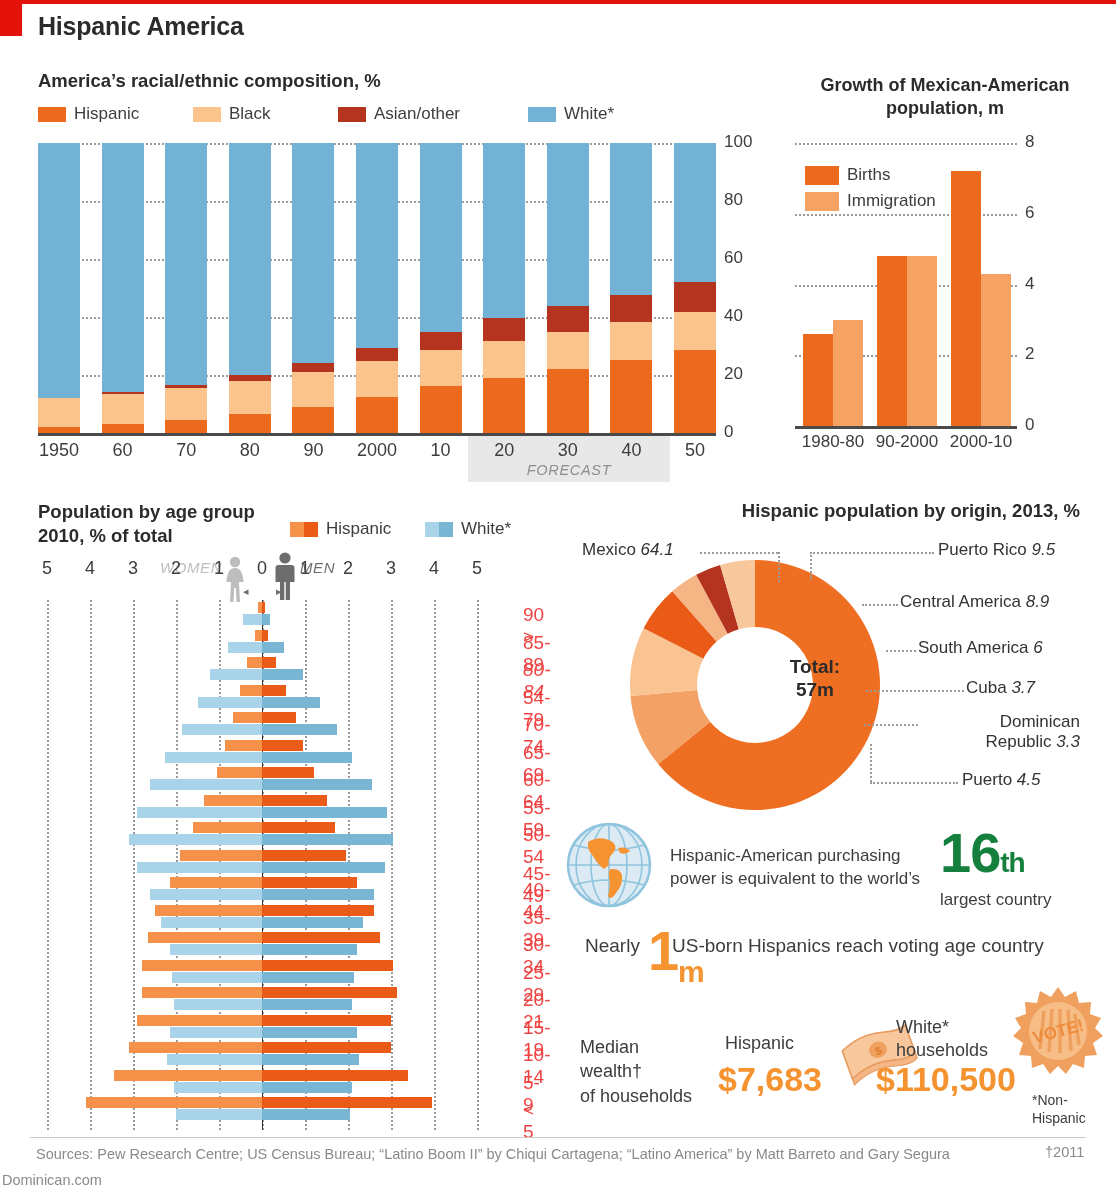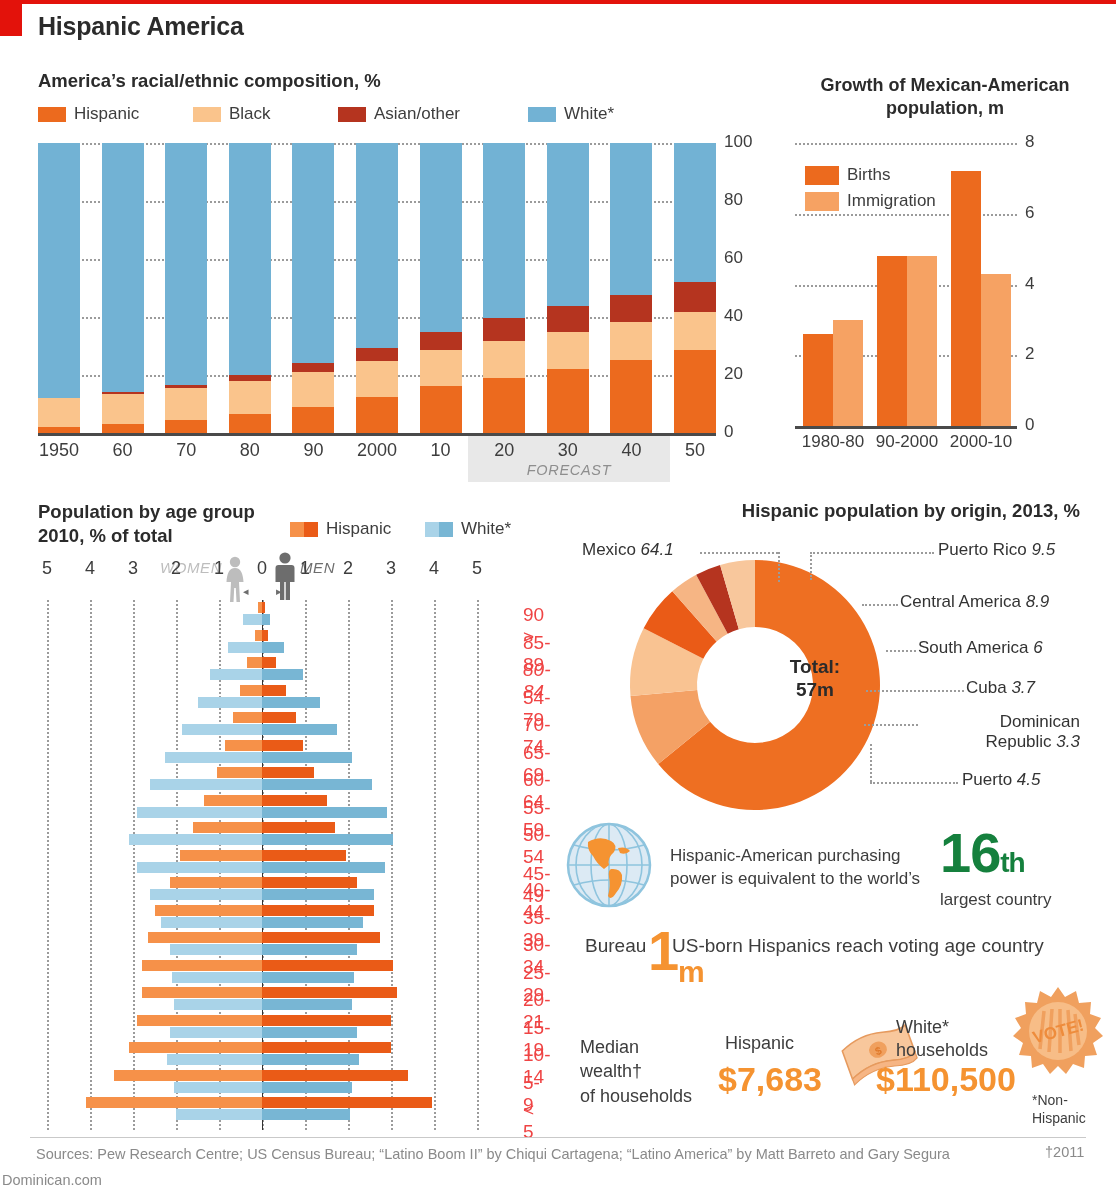--- a/index.html
+++ b/index.html
@@ -391,21 +391,21 @@
       <path d="M8 63 Q43 53 78 63"></path>
   </g>
   <path d="M22 20 Q34 13 45 19 Q52 23 48 30 Q41 36 43 43 L38 47 Q31 42 27 34 Q21 28 22 20 Z" fill="#f59331"></path>
   <path d="M45 47 Q54 46 56 53 Q57 63 50 71 Q45 79 42 74 Q45 63 43 55 Q42 48 45 47 Z" fill="#f59331"></path>
   <path d="M52 26 Q60 24 64 29 Q60 33 54 31 Z" fill="#f59331"></path>
 </svg>
 <div id="fact1-text">Hispanic-American purchasing power is equivalent to the world’s</div>
 <div id="fact1-big"><span>16</span><span id="fact1-th">th</span></div>
 <div id="fact1-sub">largest country</div>
 
-<div id="fact2-nearly">Bureau</div>
+<div id="fact2-nearly">Nearly</div>
 <div id="fact2-big">1</div>
 <div id="fact2-m">m</div>
 <div id="fact2-text">US-born Hispanics reach voting age country</div>
 
 <svg class="abs" style="left:1012px;top:985px" width="92" height="92" viewBox="0 0 92 92">
   <g fill="#f0a05e">
     <polygon points="46,2 53,12 64,6 67,18 79,17 78,29 89,33 83,43 91,51 81,58 85,70 73,71 72,83 61,79 54,89 46,81 38,89 31,79 20,83 19,71 7,70 11,58 1,51 9,43 3,33 14,29 13,17 25,18 28,6 39,12"></polygon>
   </g>
   <circle cx="46" cy="46" r="29" fill="#f7bd87"></circle>
   <g stroke="#f0a05e" stroke-width="3.5">

